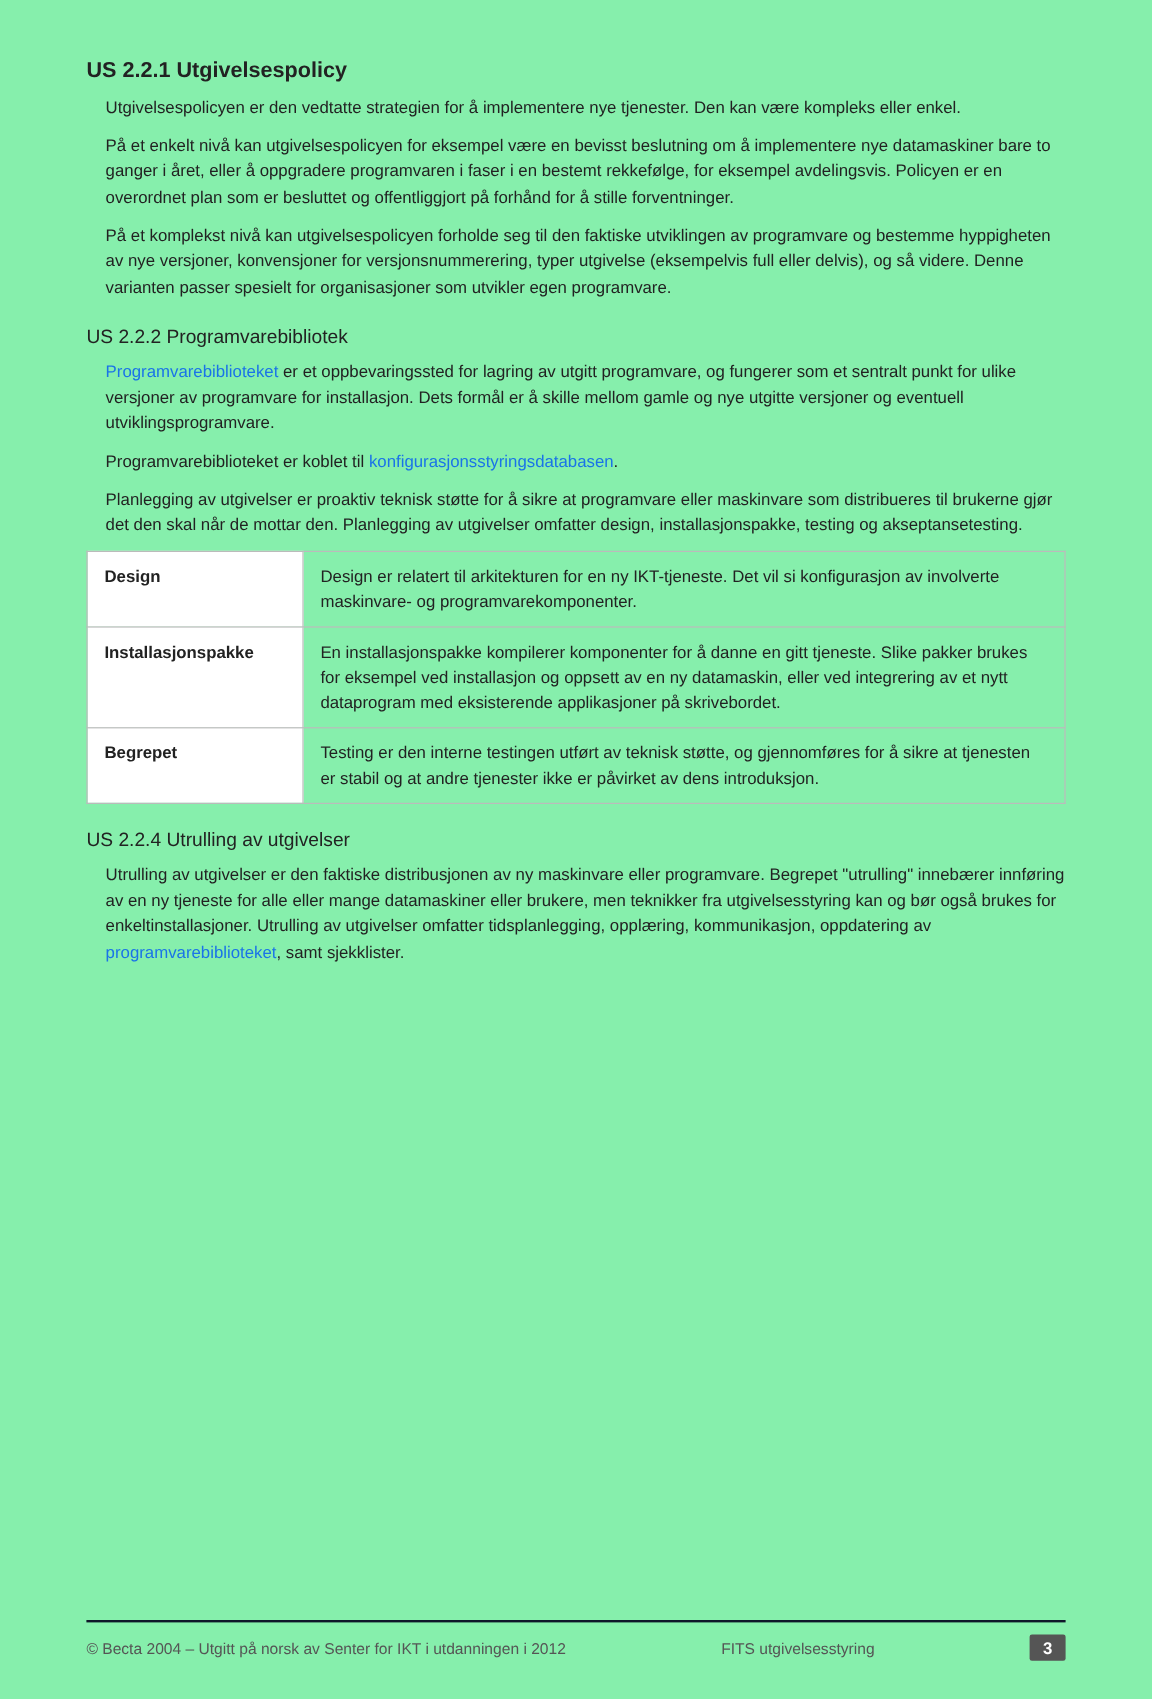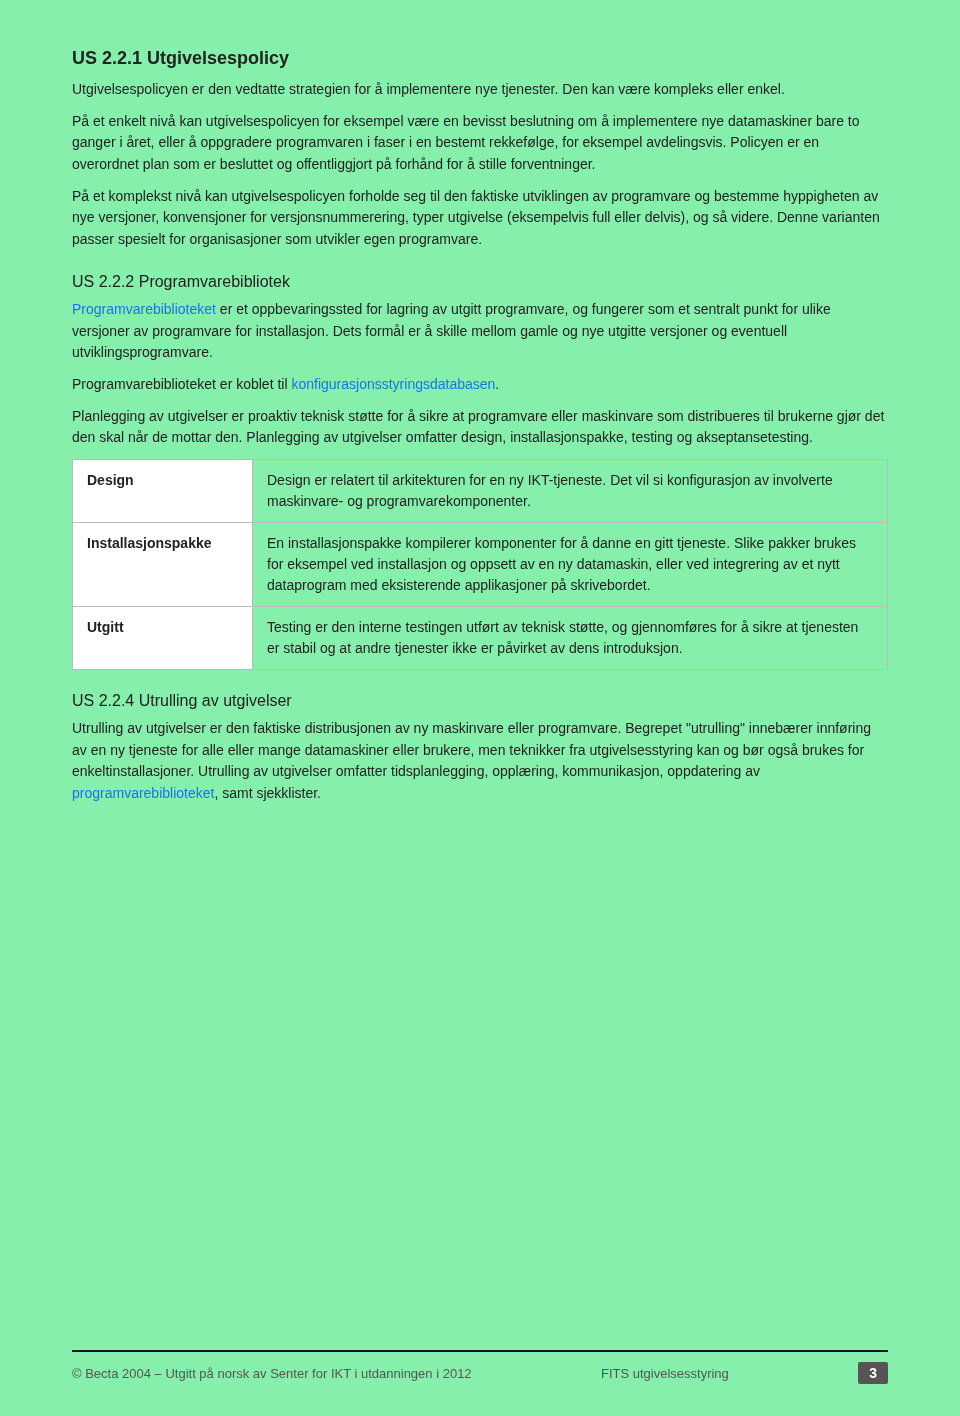--- a/index.html
+++ b/index.html
@@ -28,20 +28,21 @@
       font-size: 16px;
       font-weight: normal;
       color: #222;
       margin-bottom: 8px;
       margin-top: 22px;
     }
     p {
       margin-bottom: 10px;
       line-height: 1.55;
       color: #222;
+      margin-left: 16px;
     }
     a.link-text {
       color: #1a73e8;
       text-decoration: none;
     }
     .table-container {
       width: 100%;
       border-collapse: collapse;
       border: 1px solid #bbb;
       margin-bottom: 22px;
@@ -107,21 +108,21 @@
     <tbody>
       <tr>
         <td class="label-cell">Design</td>
         <td>Design er relatert til arkitekturen for en ny IKT-tjeneste. Det vil si konfigurasjon av involverte maskinvare- og programvarekomponenter.</td>
       </tr>
       <tr>
         <td class="label-cell">Installasjonspakke</td>
         <td>En installasjonspakke kompilerer komponenter for å danne en gitt tjeneste. Slike pakker brukes for eksempel ved installasjon og oppsett av en ny datamaskin, eller ved integrering av et nytt dataprogram med eksisterende applikasjoner på skrivebordet.</td>
       </tr>
       <tr>
-        <td class="label-cell">Utgitt</td>
+        <td class="label-cell">Begrepet</td>
         <td>Testing er den interne testingen utført av teknisk støtte, og gjennomføres for å sikre at tjenesten er stabil og at andre tjenester ikke er påvirket av dens introduksjon.</td>
       </tr>
     </tbody>
   </table>
 
   <h3 class="sub-title">US 2.2.4 Utrulling av utgivelser</h3>
   <p>
     <span>Utrulling av utgivelser er den faktiske distribusjonen av ny maskinvare eller programvare. Begrepet "utrulling" innebærer innføring av en ny tjeneste for alle eller mange datamaskiner eller brukere, men teknikker fra utgivelsesstyring kan og bør også brukes for enkeltinstallasjoner. Utrulling av utgivelser omfatter tidsplanlegging, opplæring, kommunikasjon, oppdatering av </span><a class="link-text" href="#">programvarebiblioteket</a><span>, samt sjekklister.</span>
   </p>
 

